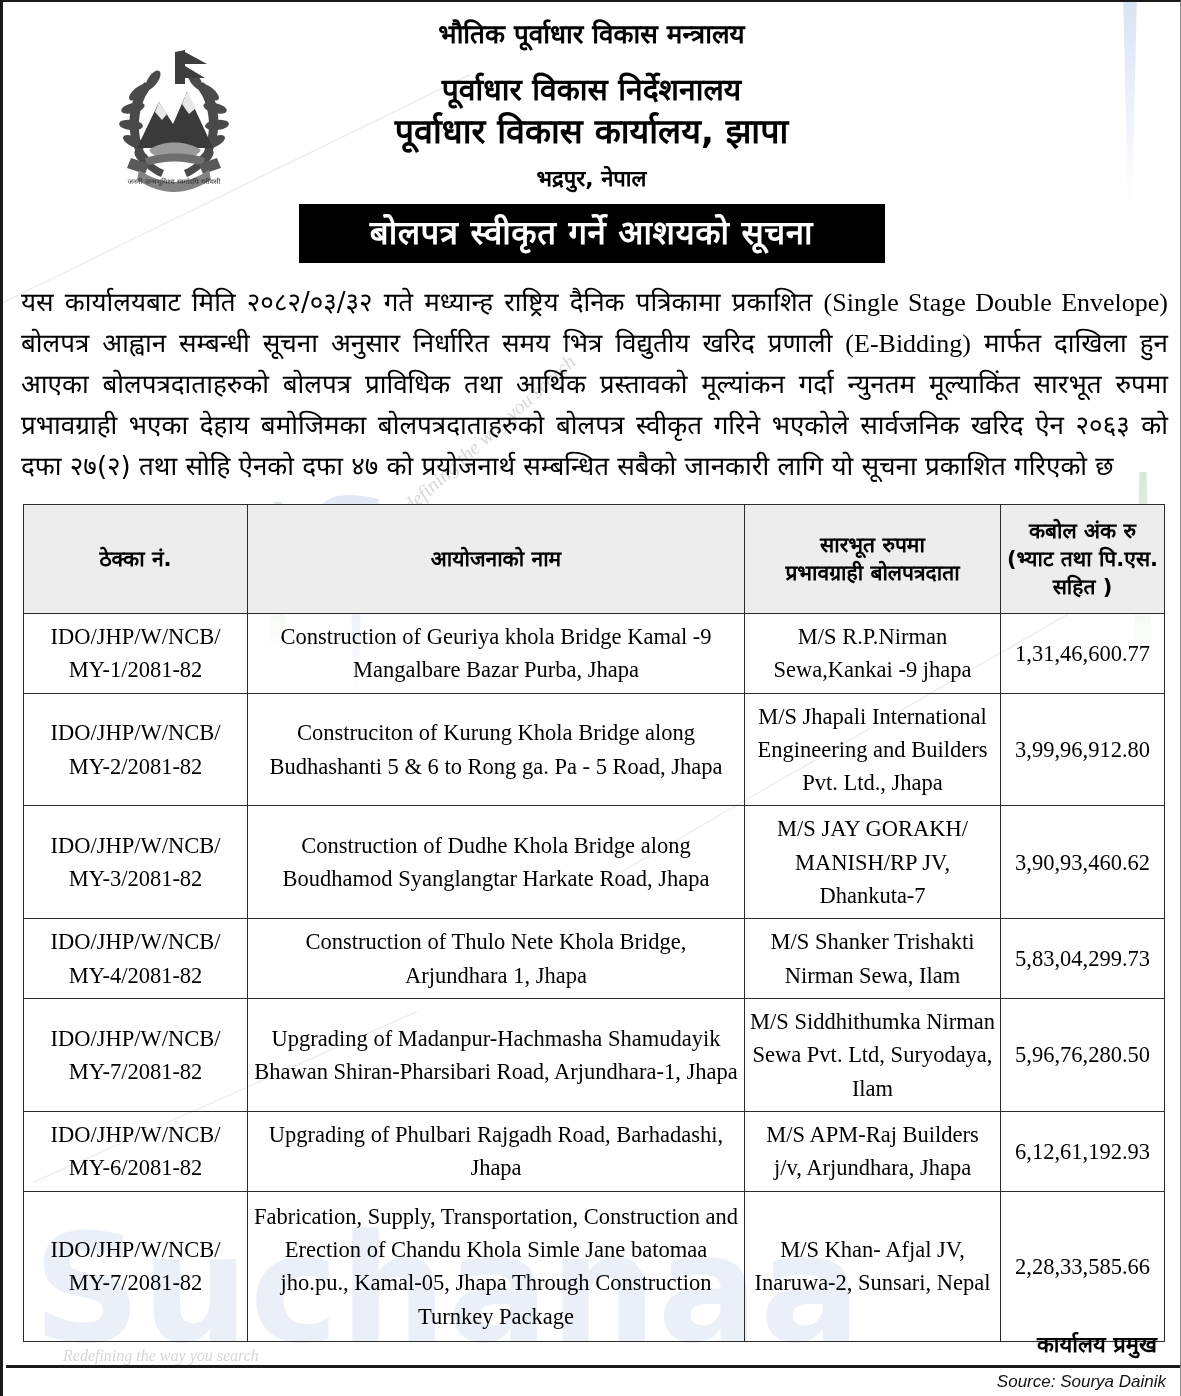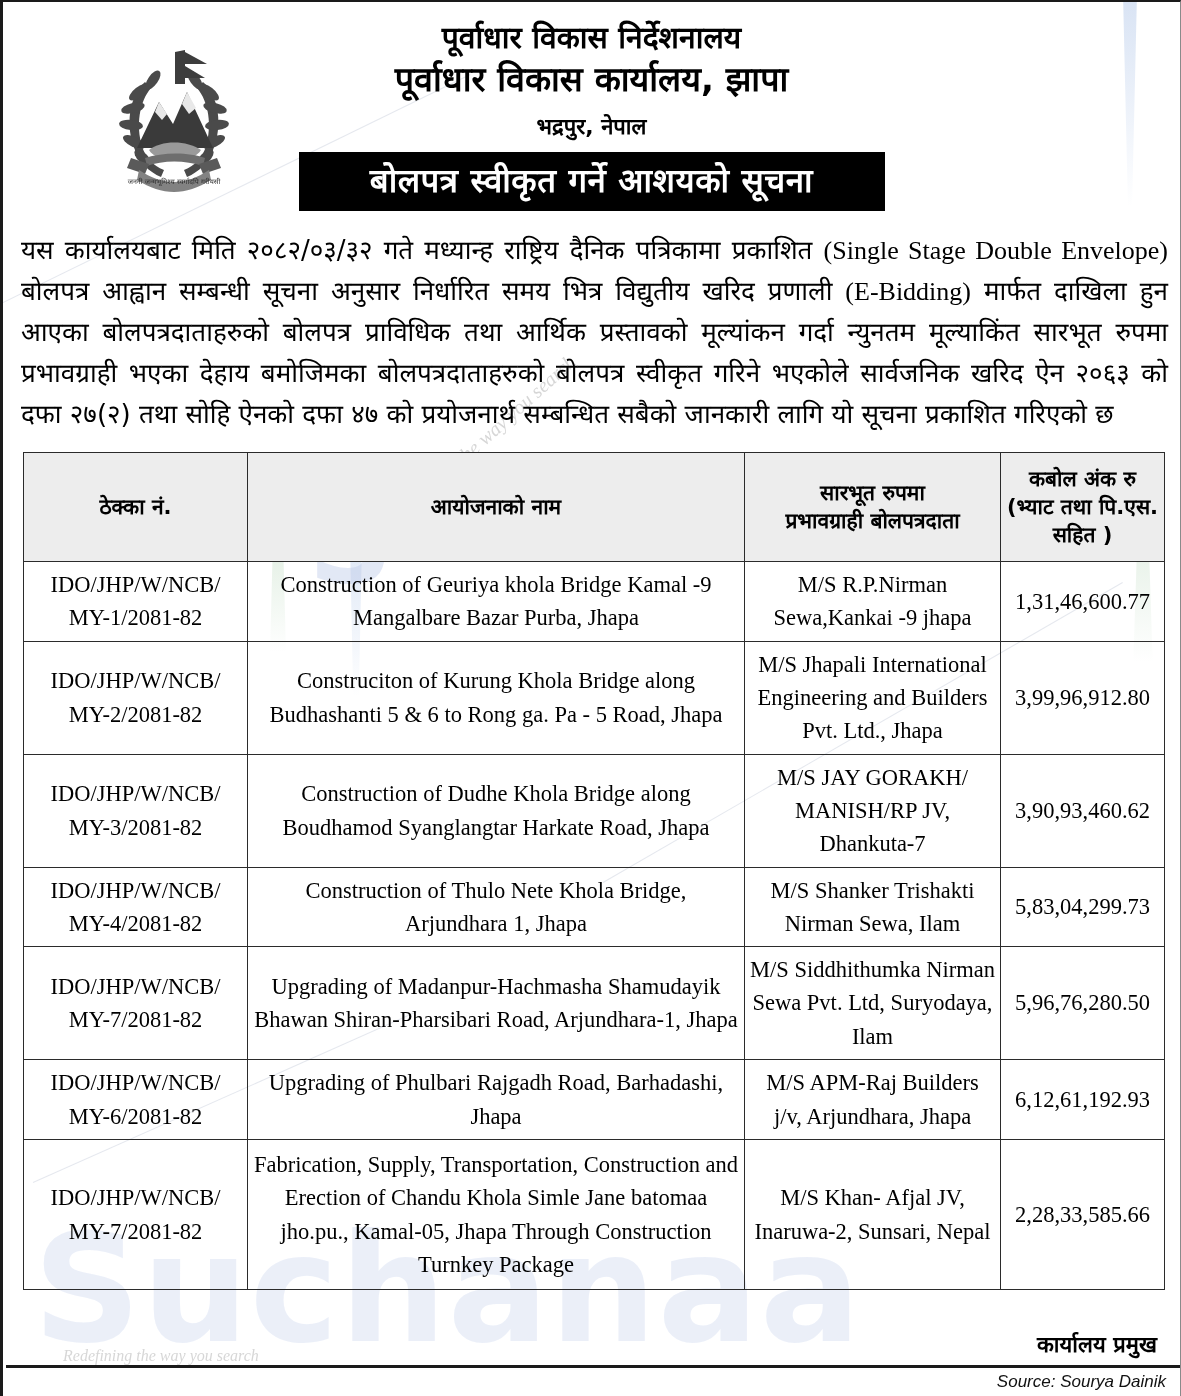--- a/index.html
+++ b/index.html
@@ -69,21 +69,21 @@
   .emblem {
     position: absolute;
     left: 112px;
     top: 38px;
     width: 118px;
     height: 155px;
   }
   .dev { font-family: "DejaVu Sans", sans-serif; }
   .gov-line1 { font-size: 25px; font-weight: 700; line-height: 1.28; }
   .gov-line2 { font-size: 26px; font-weight: 700; line-height: 1.30; margin-top: 6px;}
-  .gov-line3 { font-size: 30px; font-weight: 700; line-height: 1.30; margin-top: 6px;}
+  .gov-line3 { font-size: 30px; font-weight: 700; line-height: 1.30; margin-top: 18px;}
   .gov-line4 { font-size: 34px; font-weight: 700; line-height: 1.30; }
   .gov-line5 { font-size: 22px; font-weight: 700; line-height: 1.30; margin-top: 12px; text-align: center;}
 
   .title-band {
     margin: 10px auto 0 auto;
     width: 586px;
     background: #000000;
     color: #ffffff;
     font-family: "DejaVu Sans", sans-serif;
     font-weight: 700;
@@ -242,20 +242,21 @@
         <path d="M30 118 C48 112 74 112 90 118 L88 126 C70 120 48 120 32 126 Z" fill="#6e6e6e"></path>
 
         <path d="M16 118 L34 124 L30 134 L12 128 Z" fill="#5a5a5a"></path>
         <path d="M102 118 L84 124 L88 134 L106 128 Z" fill="#5a5a5a"></path>
 
         <path d="M24 130 C48 146 70 146 94 130 L96 140 C70 156 48 156 22 140 Z" fill="#828282"></path>
         <text x="59" y="144" font-size="7" text-anchor="middle" fill="#2e2e2e" font-family="DejaVu Sans, sans-serif">जननी जन्मभूमिश्च स्वर्गादपि गरीयसी</text>
       </svg>
     </div>
 
+    <div class="dev gov-line2">भौतिक पूर्वाधार विकास मन्त्रालय</div>
     <div class="dev gov-line3">पूर्वाधार विकास निर्देशनालय</div>
     <div class="dev gov-line4">पूर्वाधार विकास कार्यालय, झापा</div>
     <div class="dev gov-line5">भद्रपुर, नेपाल</div>
 
     <div class="title-band">बोलपत्र स्वीकृत गर्ने आशयको सूचना</div>
   </div>
 
   <div class="body-para"><span>यस कार्यालयबाट मिति २०८२/०३/३२ गते मध्यान्ह राष्ट्रिय दैनिक पत्रिकामा प्रकाशित </span><span class="en">(Single Stage Double Envelope)</span><span> बोलपत्र आह्वान सम्बन्धी सूचना अनुसार निर्धारित समय भित्र विद्युतीय खरिद प्रणाली </span><span class="en">(E-Bidding)</span><span> मार्फत दाखिला हुन आएका बोलपत्रदाताहरुको  बोलपत्र प्राविधिक तथा आर्थिक प्रस्तावको मूल्यांकन गर्दा न्युनतम मूल्याकिंत सारभूत रुपमा प्रभावग्राही भएका देहाय बमोजिमका बोलपत्रदाताहरुको बोलपत्र स्वीकृत गरिने भएकोले सार्वजनिक खरिद ऐन २०६३ को दफा २७(२) तथा सोहि ऐनको दफा ४७ को प्रयोजनार्थ सम्बन्धित सबैको जानकारी लागि यो सूचना प्रकाशित गरिएको छ</span></div>
 
   <div class="tbl-wrap">

